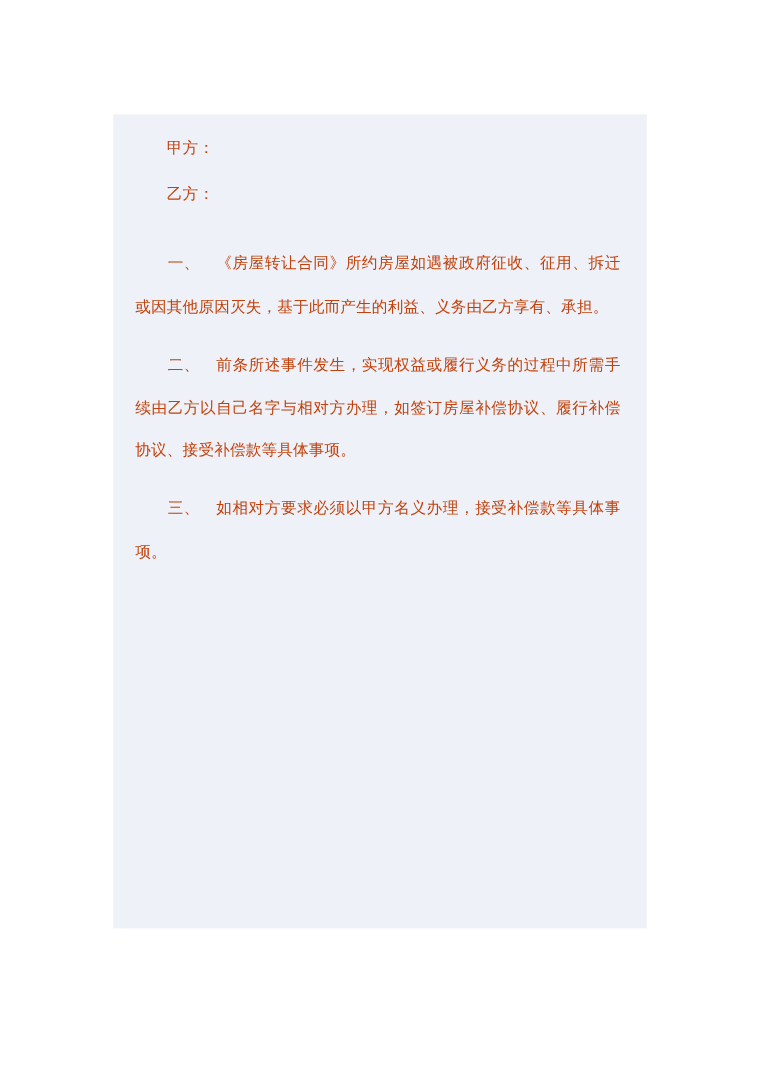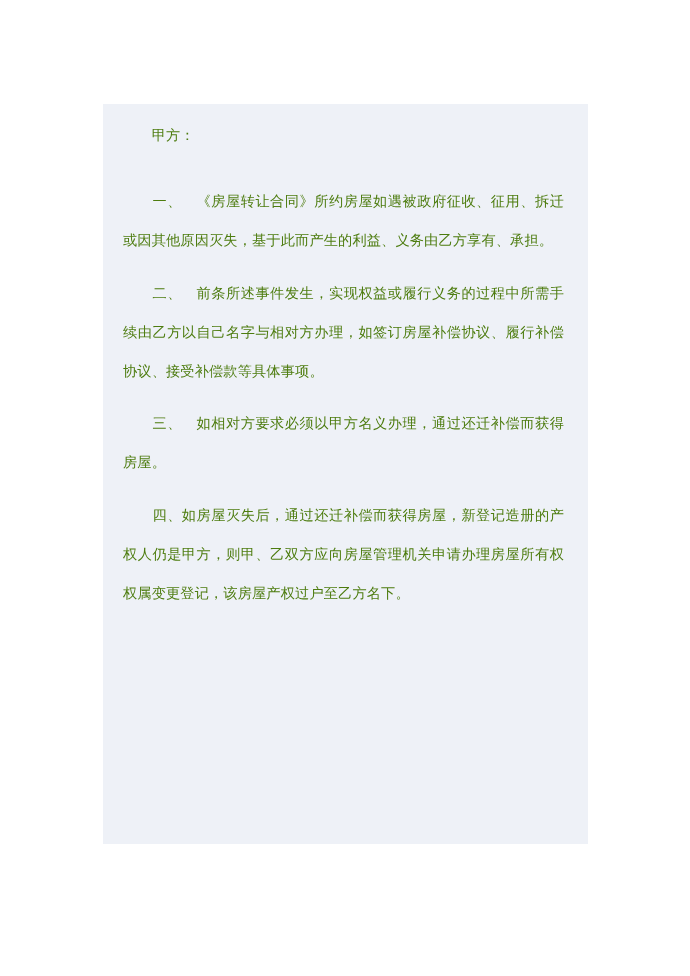--- a/index.html
+++ b/index.html
@@ -27,21 +27,21 @@
     top: 104px;
     width: 485px;
     height: 740px;
     background: #eef1f7;
     box-sizing: border-box;
     padding: 0;
     overflow: hidden;
   }
   .para {
     margin: 0;
-    color: #4d7c0f;
+    color: #c2410c;
     font-size: 14.2px;
     line-height: 39.2px;
     letter-spacing: 0.15px;
     text-align: justify;
     text-justify: inter-ideograph;
     word-break: break-all;
     padding: 0 24px 0 20px;
     box-sizing: border-box;
     white-space: pre-wrap;
   }
@@ -58,34 +58,34 @@
 
 <div id="page">
   <div id="doc-block">
 
     <div class="spacer-top"></div>
 
     <p class="para field">　　甲方：</p>
 
     <div class="gap-sm"></div>
 
+    <p class="para field">　　乙方：</p>
 
     <div class="gap-md"></div>
 
 
     <div class="gap-lg"></div>
 
     <p class="para">　　一、　《房屋转让合同》所约房屋如遇被政府征收、征用、拆迁或因其他原因灭失，基于此而产生的利益、义务由乙方享有、承担。</p>
 
     <div class="gap-lg"></div>
 
     <p class="para">　　二、　前条所述事件发生，实现权益或履行义务的过程中所需手续由乙方以自己名字与相对方办理，如签订房屋补偿协议、履行补偿协议、接受补偿款等具体事项。</p>
 
     <div class="gap-lg"></div>
 
-    <p class="para">　　三、　如相对方要求必须以甲方名义办理，通过还迁补偿而获得房屋。</p>
+    <p class="para">　　三、　如相对方要求必须以甲方名义办理，接受补偿款等具体事项。</p>
 
     <div class="gap-lg"></div>
 
-    <p class="para">　　四、如房屋灭失后，通过还迁补偿而获得房屋，新登记造册的产权人仍是甲方，则甲、乙双方应向房屋管理机关申请办理房屋所有权权属变更登记，该房屋产权过户至乙方名下。</p>
 
   </div>
 </div>
 
 </body></html>

